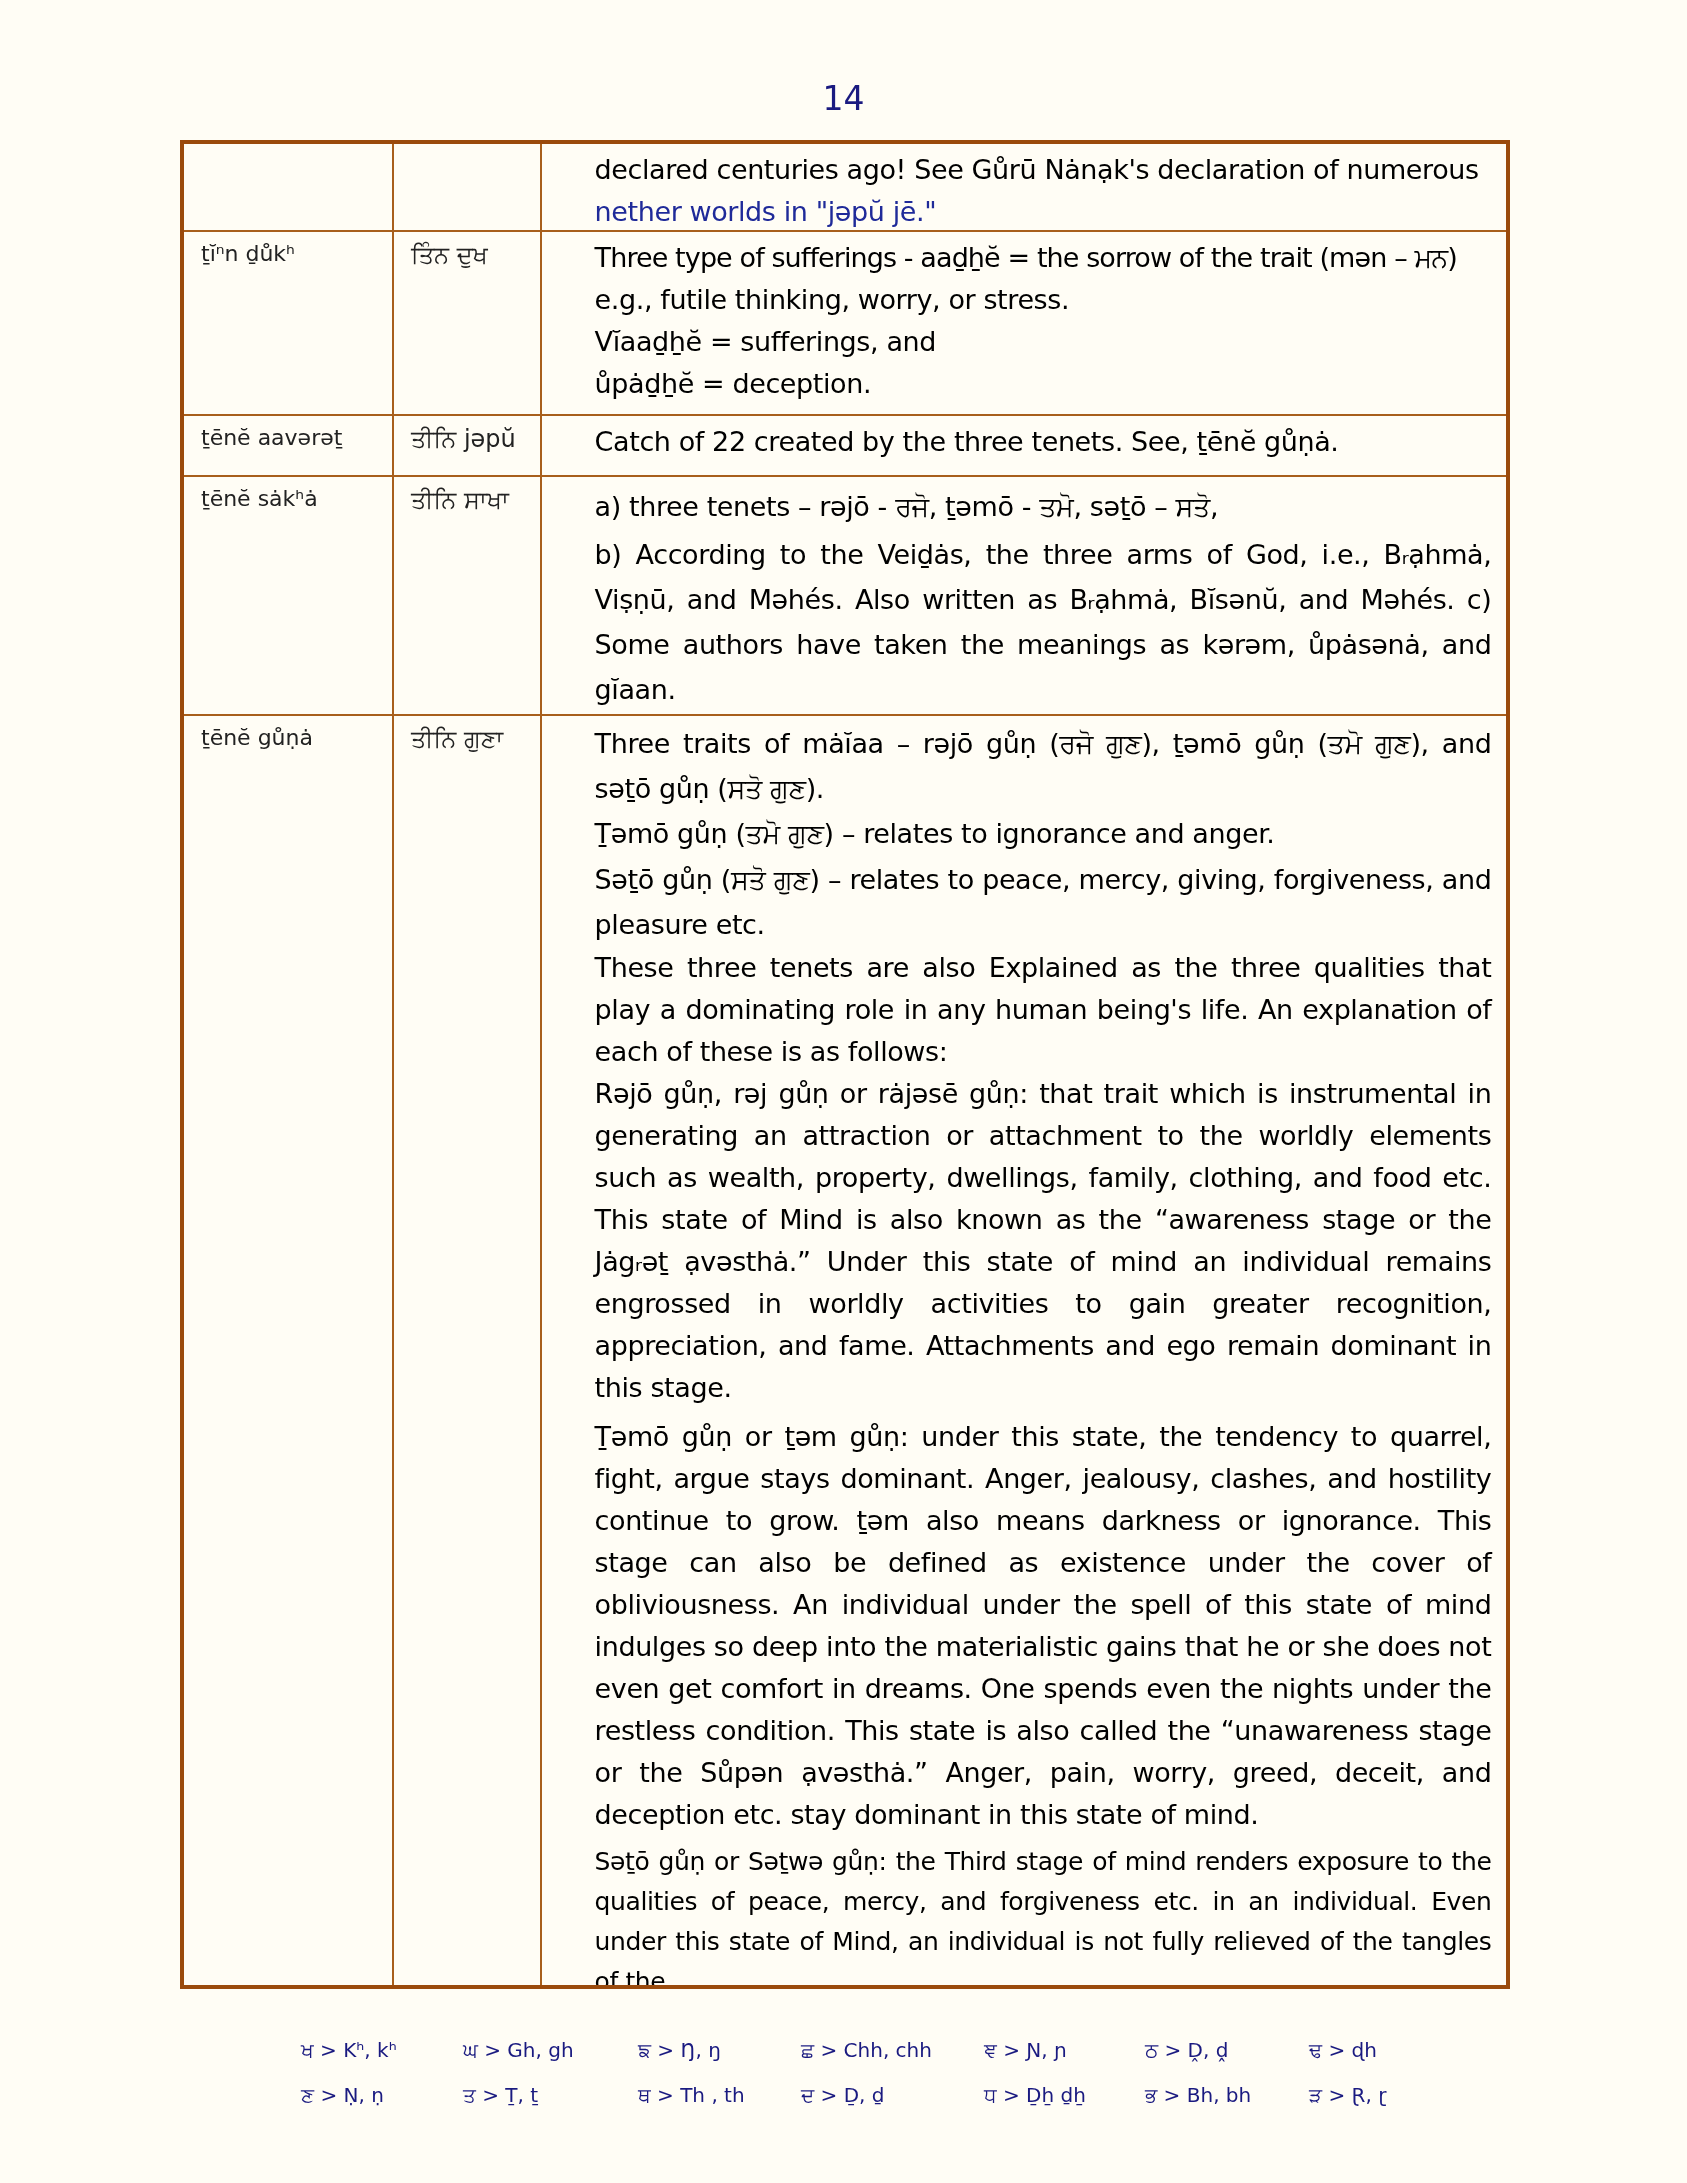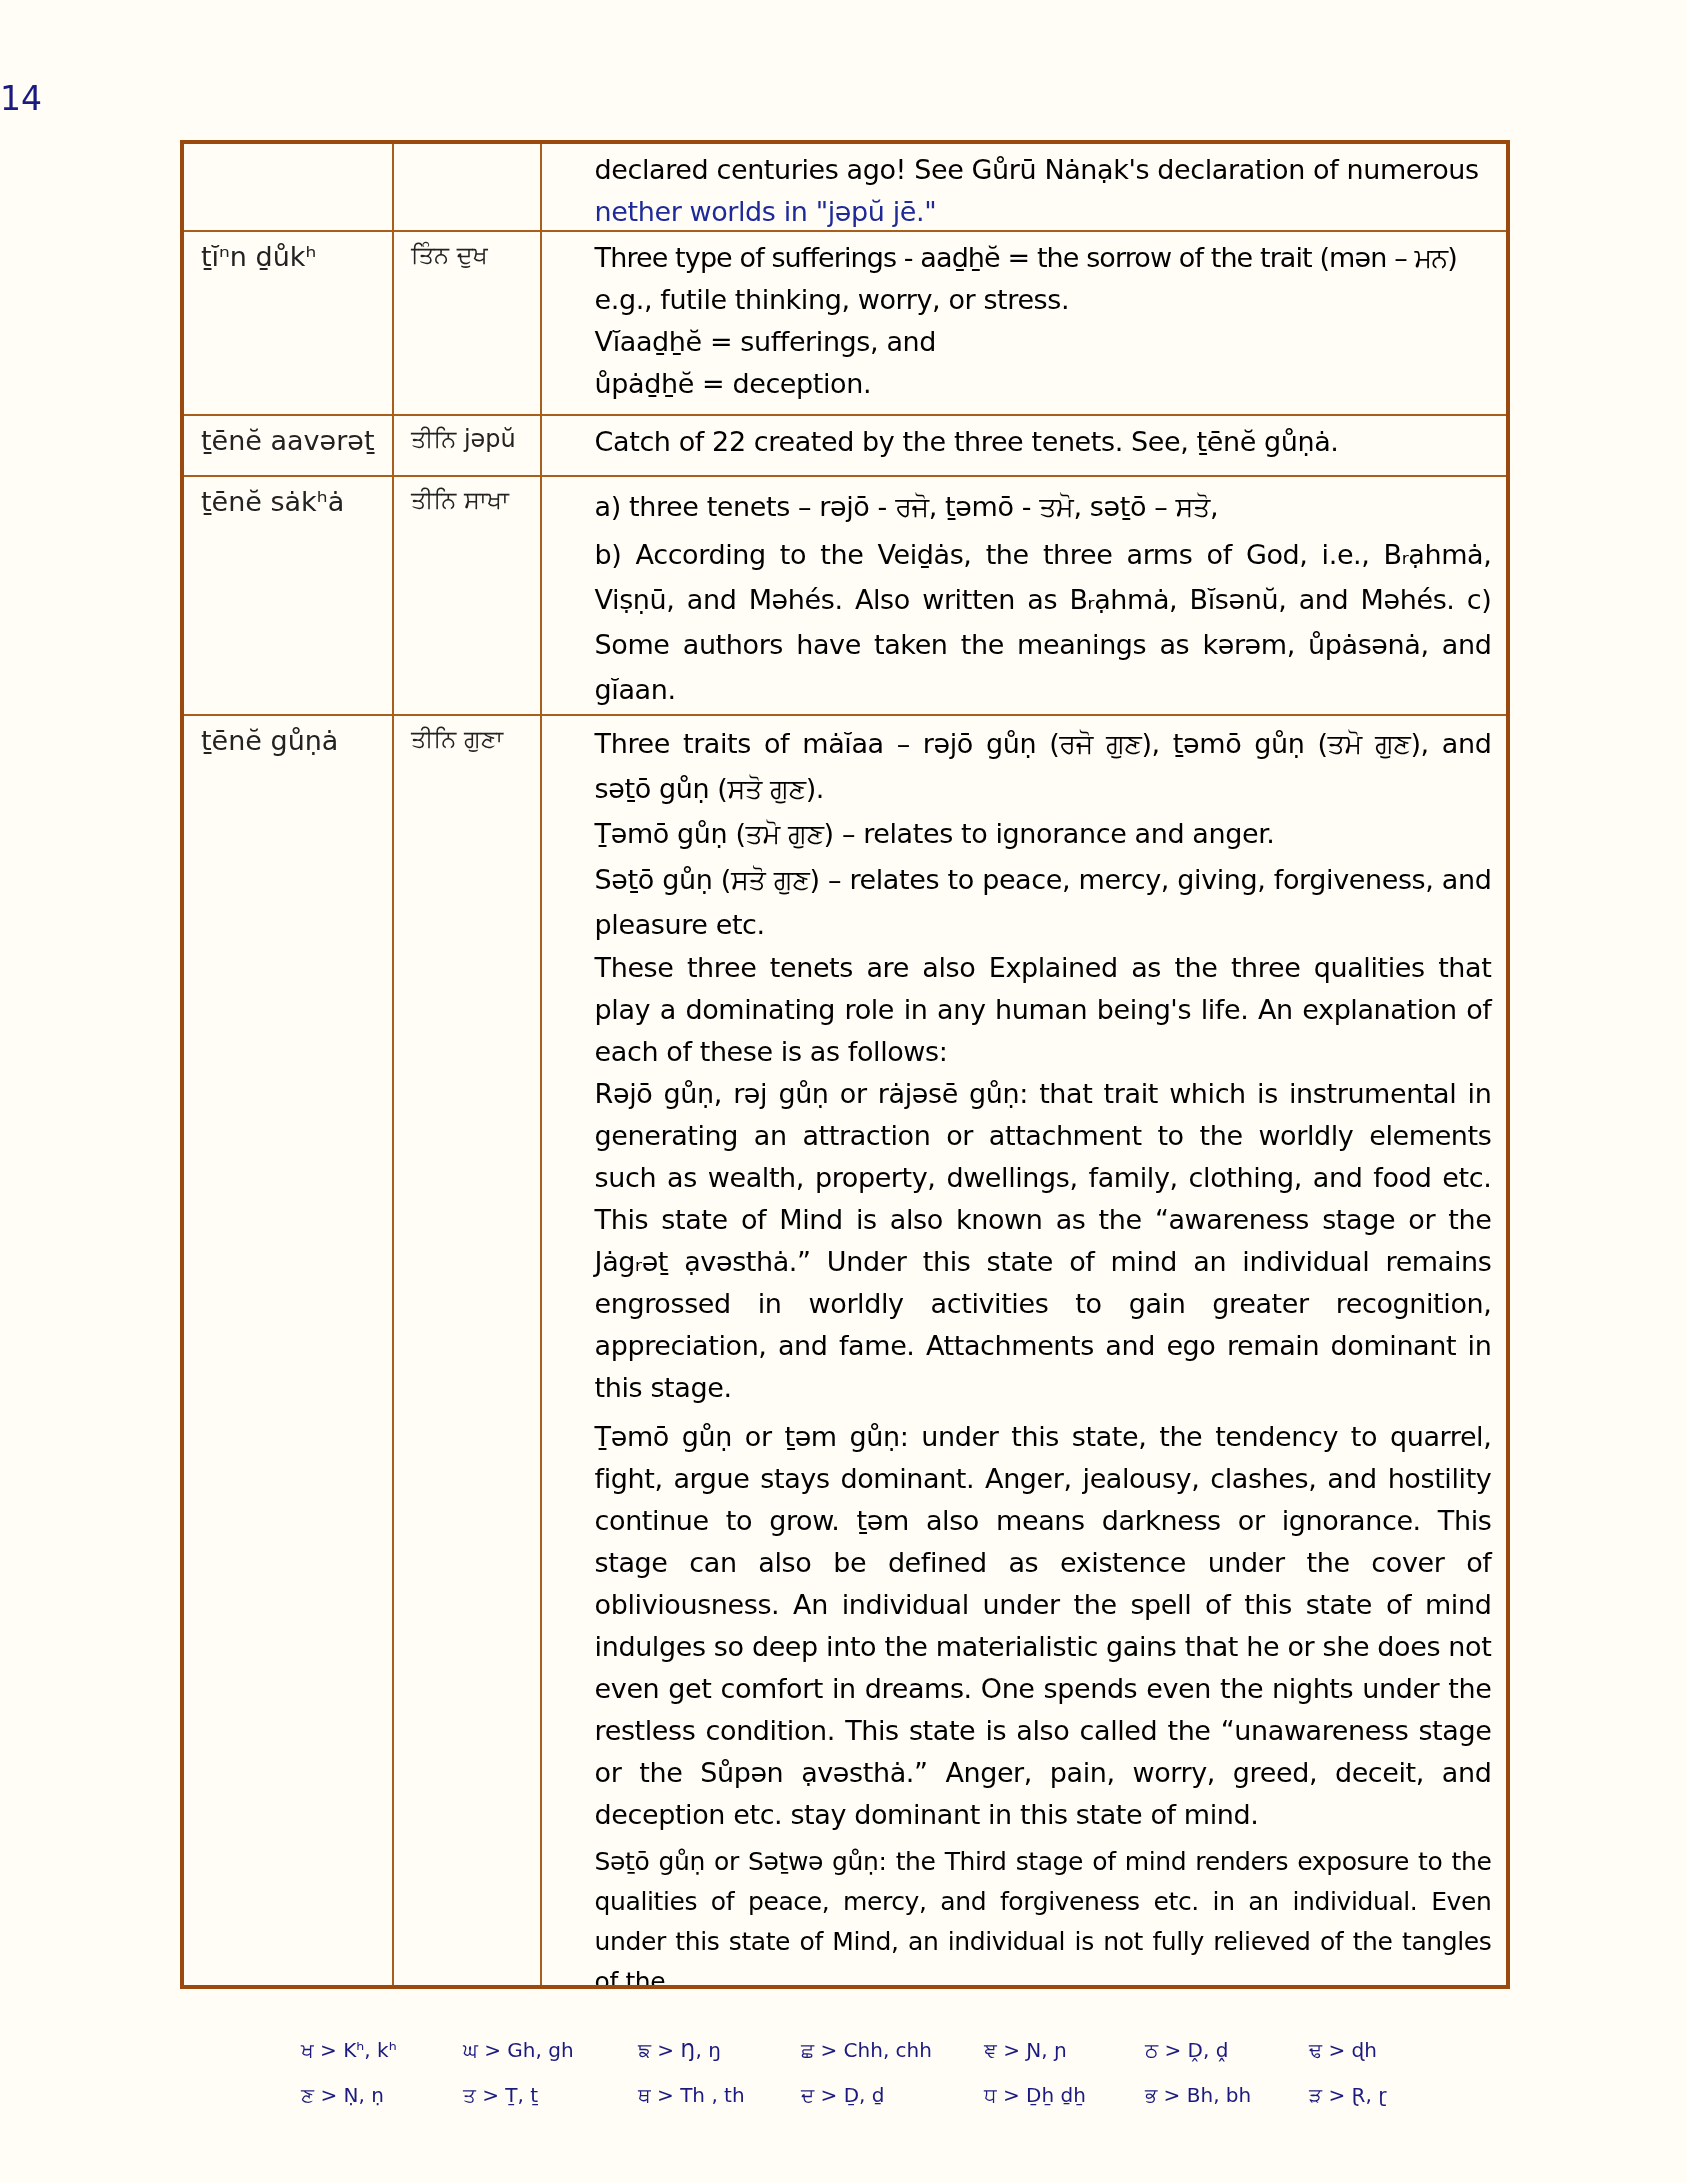--- a/index.html
+++ b/index.html
@@ -3,34 +3,34 @@
 <meta charset="utf-8">
 <style>
   html, body { margin: 0; padding: 0; }
   body {
     width: 1687px; height: 2183px; position: relative; overflow: hidden;
     background: #fffdf5;
     font-family: "Liberation Sans", sans-serif;
     color: #111;
   }
   .page-number {
-    position: absolute; top: 79px; left: 0; width: 1687px; 
+    position: absolute; top: 79px; left: 0; width: 1687px; text-align: center;
     font-size: 33px; color: #1a1a80; font-family: "DejaVu Sans", sans-serif;
   }
   .gloss-table {
     position: absolute; left: 180px; top: 140px; width: 1330px; height: 1849px;
     border: 4.6px solid #9a4a0c; box-sizing: border-box;
   }
   .row { position: absolute; left: 0; right: 0; border-bottom: 2px solid #a85f1c; box-sizing: border-box; }
   .row:last-child { border-bottom: none; border-radius: 10px; }
   .cell { position: absolute; top: 0; bottom: 0; box-sizing: border-box; }
   .c1 { left: 0; width: 210px; border-right: 2px solid #a85f1c; padding: 9.3px 0 0 17px; }
   .c2 { left: 210px; width: 148px; border-right: 2px solid #a85f1c; padding: 9.3px 0 0 17px; }
   .c3 { left: 396px; right: 0; padding: 5.3px 14.6px 0 14.6px; }
-  .translit { font-family: "DejaVu Sans", sans-serif; font-size: 27px; color: #222; }
+  .translit { font-family: "DejaVu Sans", sans-serif; font-size: 22px; color: #222; }
   .gurmukhi { font-family: "DejaVu Sans", sans-serif; font-size: 24px; color: #222; }
   .para {
     font-family: "DejaVu Sans", sans-serif; font-size: 27px; line-height: 42px;
     text-align: justify; margin: 0; color: #000000; letter-spacing: -0.4px;
   }
   .para.small { font-size: 25px; line-height: 40px; }
   .gap { height: 6.6px; }
   .blue { color: #1f2a99; }
   .legend { position: absolute; left: 0; width: 1687px; font-family: "DejaVu Sans", sans-serif; font-size: 20px; color: #1a1a80; }
   .legend-item { position: absolute; white-space: nowrap; }

